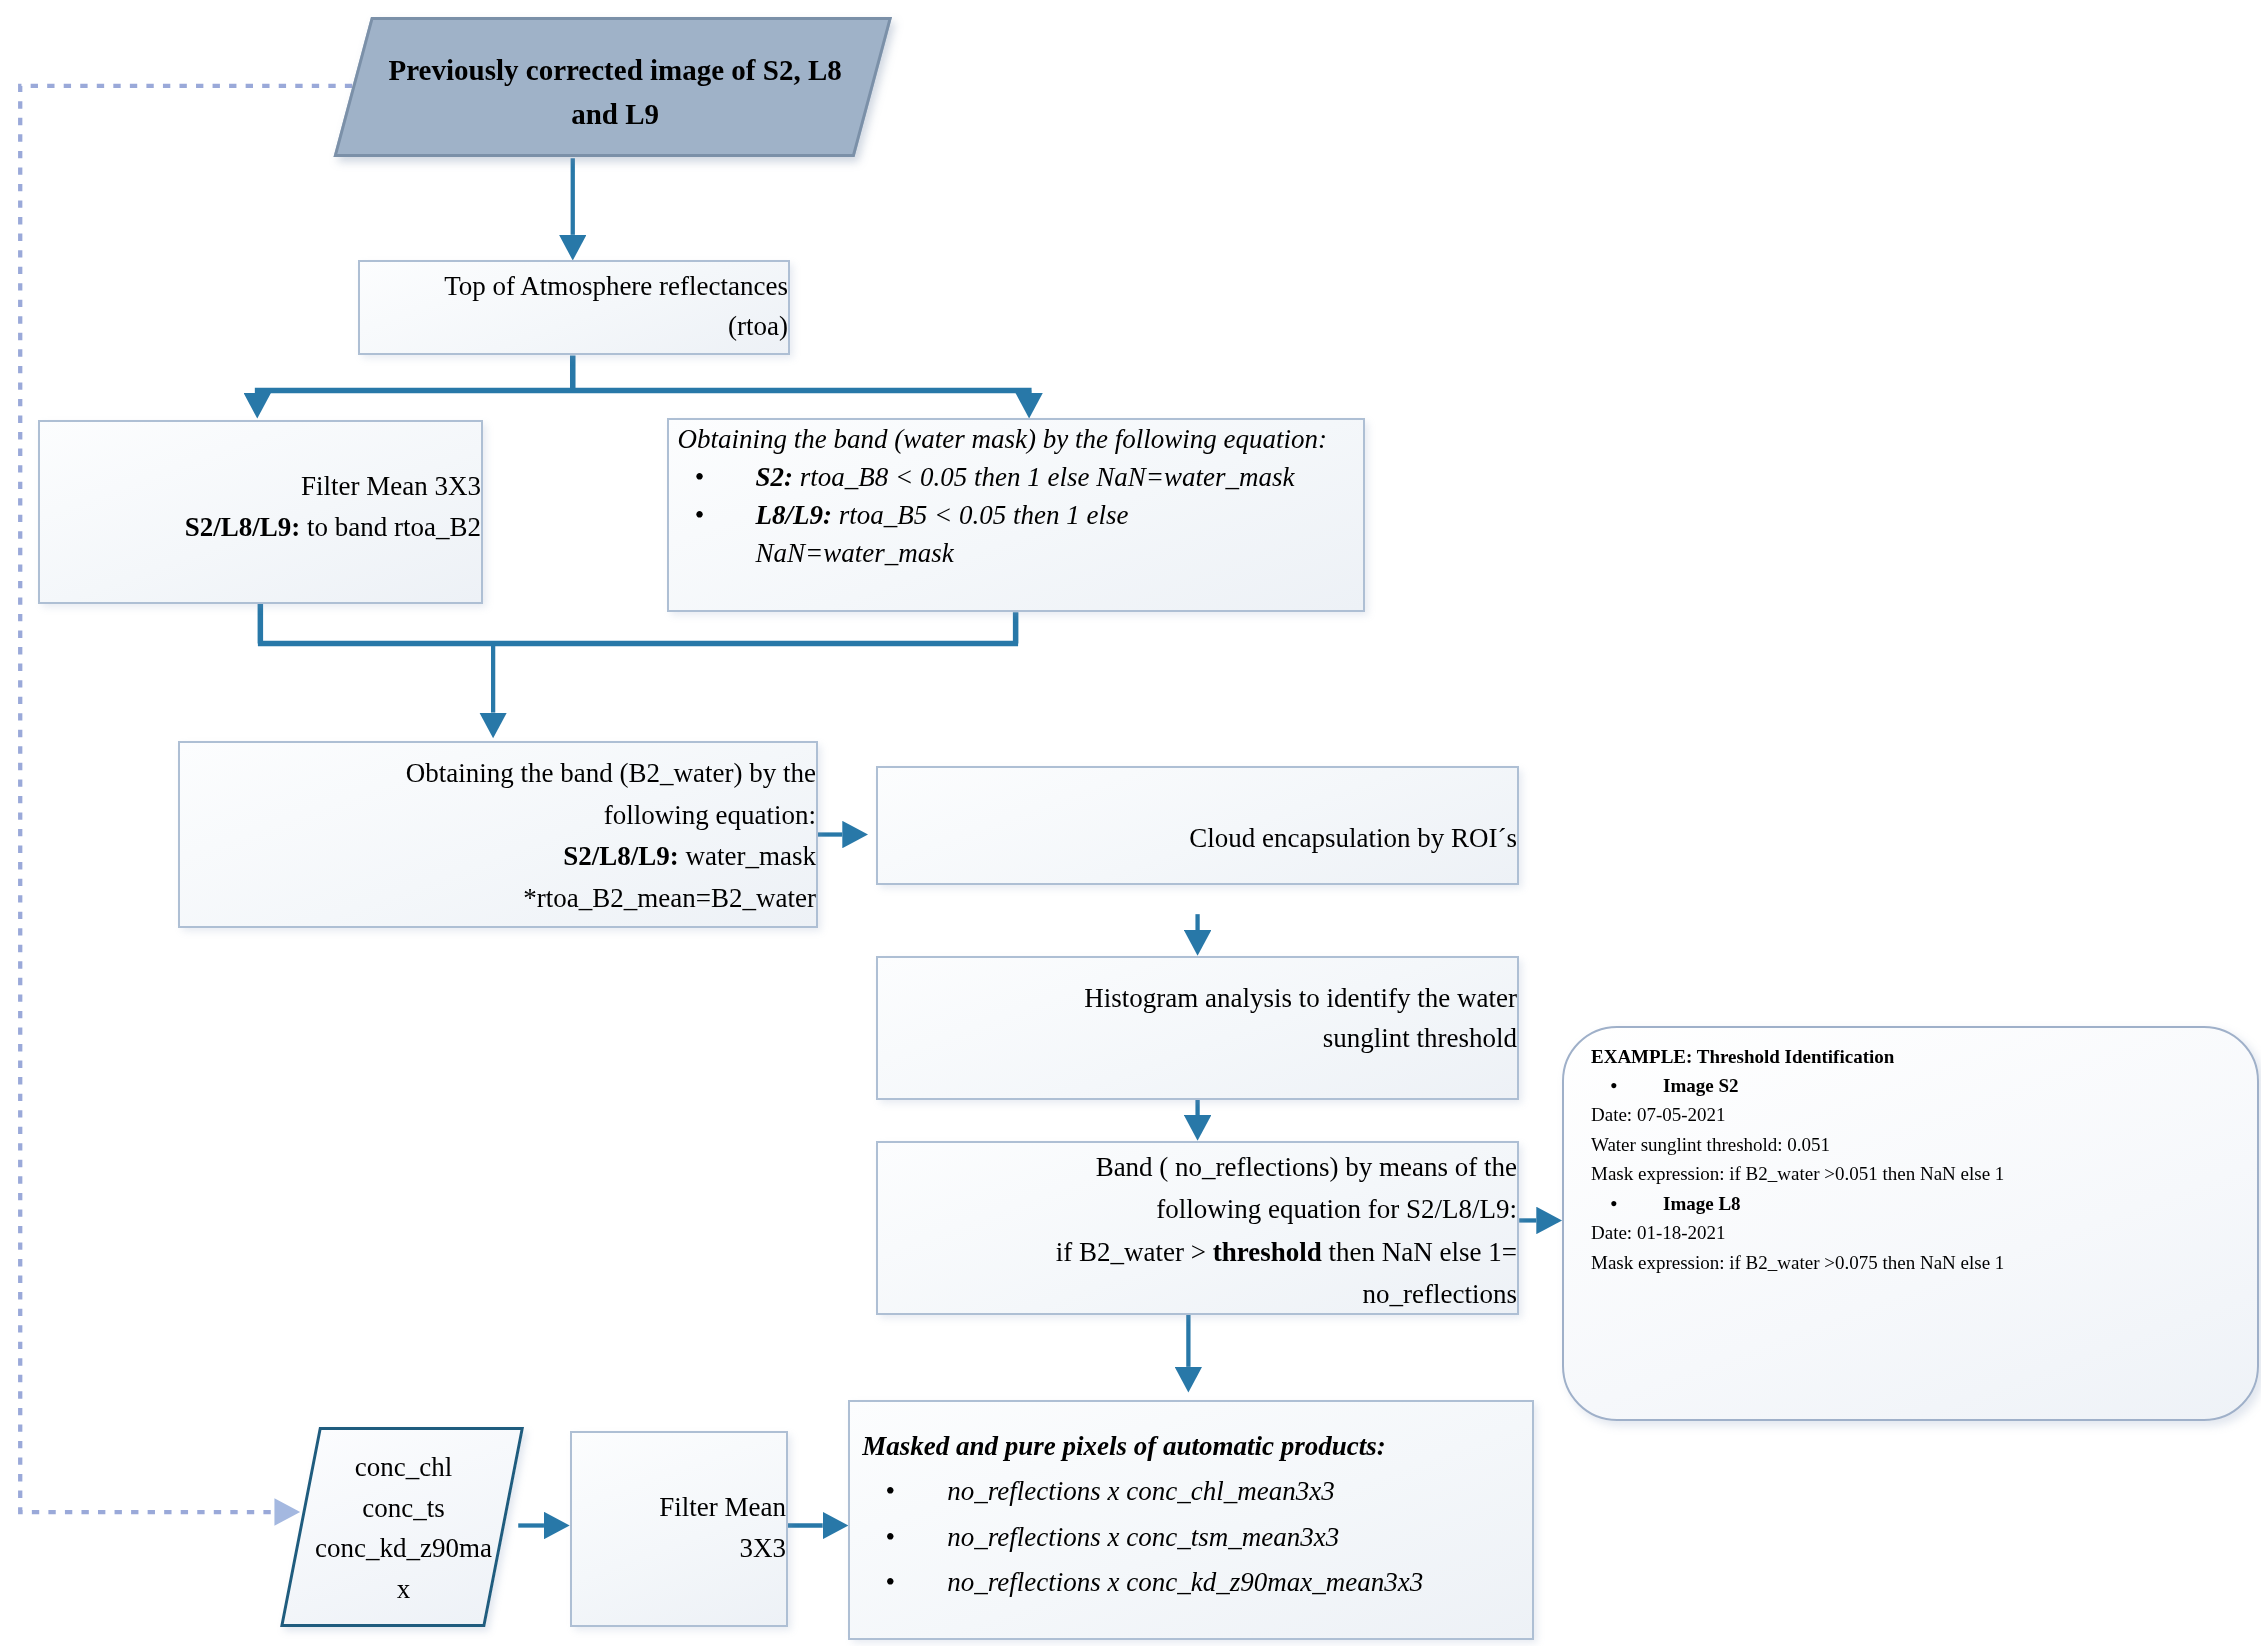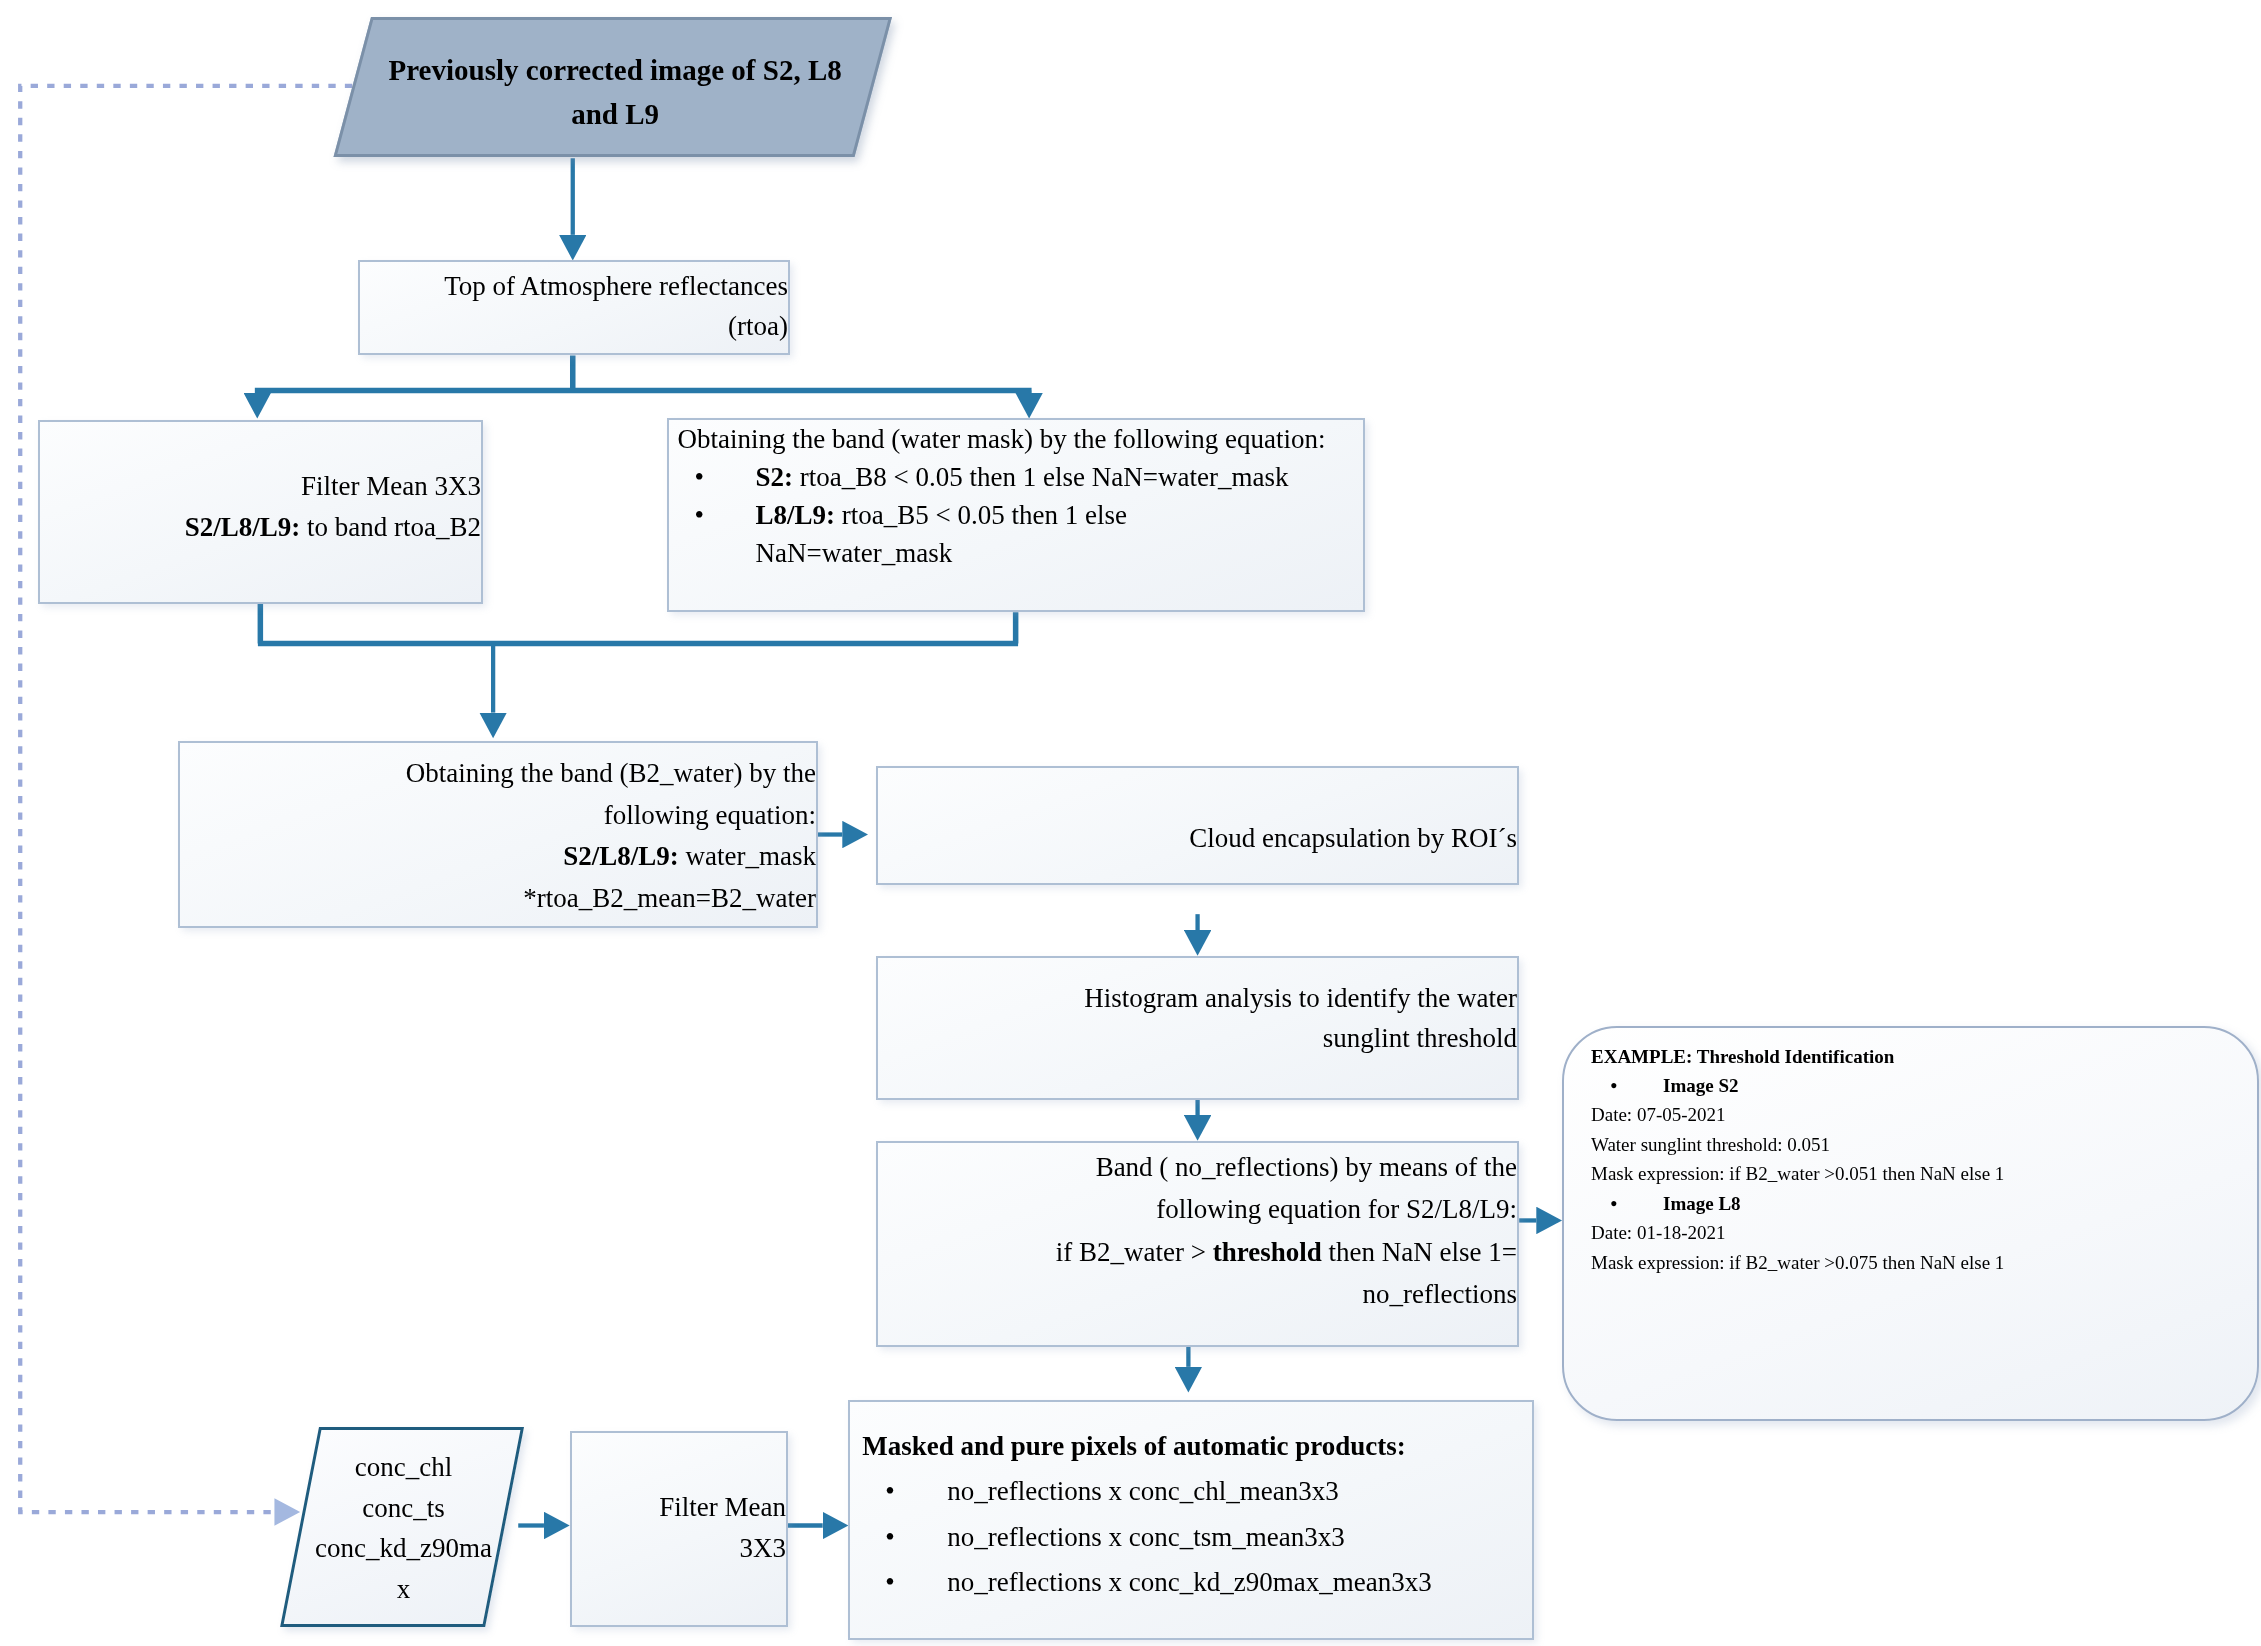--- a/index.html
+++ b/index.html
@@ -3,21 +3,21 @@
 <meta charset="utf-8">
 <style>
   html,body{margin:0;padding:0;background:#ffffff;}
   .canvas{position:relative;width:2261px;height:1647px;background:#ffffff;overflow:hidden;
           font-family:"Liberation Serif", serif;color:#000;}
   svg.connectors{position:absolute;left:0;top:0;width:2261px;height:1647px;}
   .box{position:absolute;box-sizing:border-box;border:2.5px solid #aebfd4;
        background:linear-gradient(160deg,#fcfdfe 0%,#f4f7fa 55%,#edf1f6 100%);
        font-size:27px;line-height:1.5;text-align:right;
        box-shadow:4.3px 4.3px 7.4px rgba(140,160,190,0.22);}
-  .left{text-align:left;}
+  .left{text-align:left;font-style:italic;}
   .b{font-weight:bold;}
   .para{position:absolute;box-sizing:border-box;}
   .para-src{border:3.1px solid #7b90a8;background:#9fb2c8;transform:skewX(-15deg);transform-origin:top left;
             box-shadow:4.9px 4.9px 8.6px rgba(120,140,170,0.35);}
   .para-src .inner{transform:skewX(15deg);font-weight:bold;font-size:29px;line-height:1.5;text-align:center;padding-top:29px;}
   .para-conc{border:3.7px solid #1f5c7e;background:linear-gradient(160deg,#fbfcfe,#eef2f7);transform:skewX(-11deg);
              transform-origin:top left;box-shadow:4.3px 4.3px 7.4px rgba(140,160,190,0.25);}
   .para-conc .inner{transform:skewX(11deg);font-size:27px;line-height:1.5;text-align:center;padding-top:17px;word-break:break-all;}
   .rounded{position:absolute;box-sizing:border-box;border:2.5px solid #9fb0c9;border-radius:55px;
            background:linear-gradient(160deg,#ffffff 0%,#f6f8fb 60%,#eef2f7 100%);
@@ -105,21 +105,21 @@
 
   <div class="box" style="left:876px;top:766px;width:643px;height:119px;padding-top:50px;">
     <div>Cloud encapsulation by ROI´s</div>
   </div>
 
   <div class="box" style="left:876px;top:956px;width:643px;height:144px;padding-top:19.6px;">
     <div>Histogram analysis to identify the water</div>
     <div>sunglint threshold</div>
   </div>
 
-  <div class="box" style="left:876px;top:1141px;width:643px;height:206px;padding-top:2.5px;line-height:1.58;">
+  <div class="box" style="left:876px;top:1141px;width:643px;height:174px;padding-top:2.5px;line-height:1.58;">
     <div>Band ( no_reflections) by means of the</div>
     <div>following equation for S2/L8/L9:</div>
     <div><span>if B2_water &gt; </span><span class="b">threshold</span><span> then NaN else 1=</span></div>
     <div>no_reflections</div>
   </div>
 
   <div class="rounded" style="left:1562px;top:1026px;width:697px;height:395px;">
     <div class="b">EXAMPLE: Threshold Identification</div>
     <div class="bullet-row">
       <div class="ex-bullet b">•</div>

